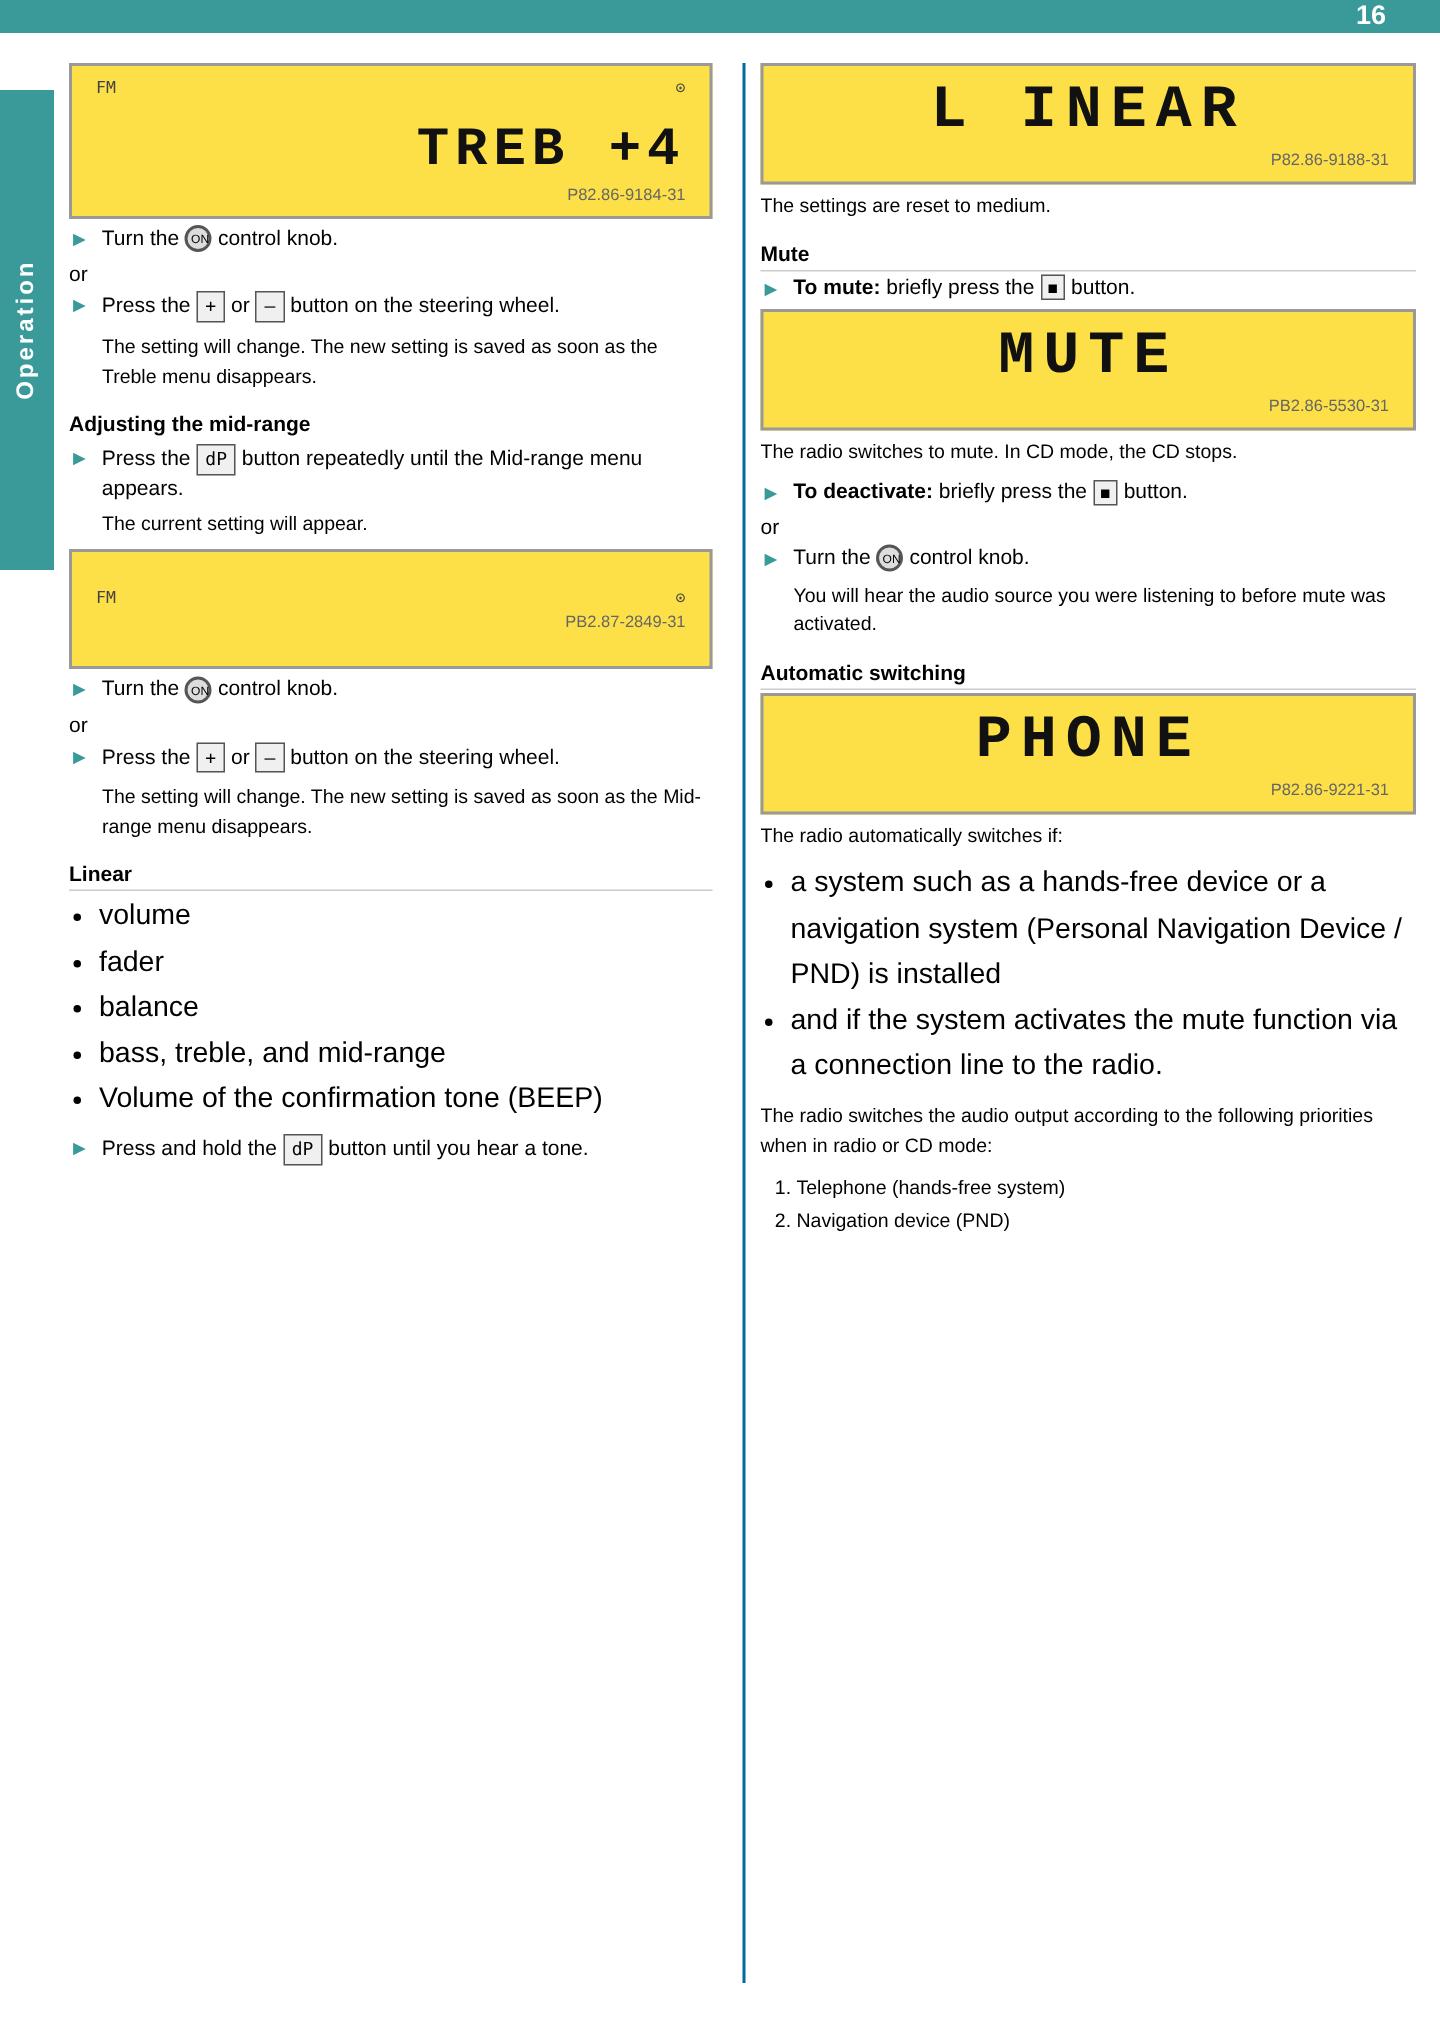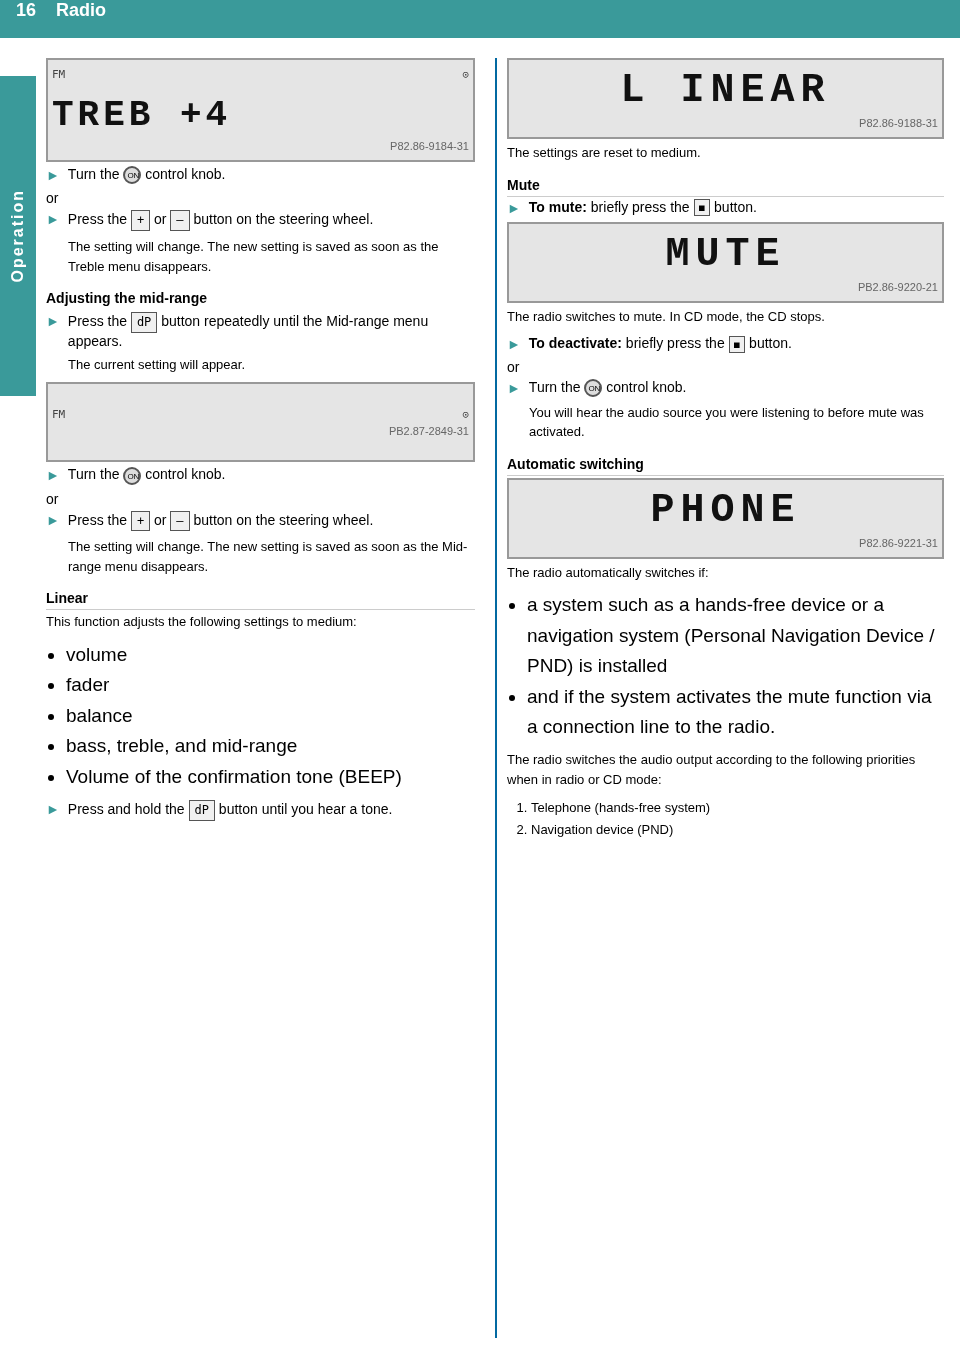--- a/index.html
+++ b/index.html
@@ -8,24 +8,25 @@
       min-height: 1360px;
       font-family: Arial, sans-serif;
       font-size: 14px;
       background: #fff;
       color: #000;
     }
 
     
     .header-bar {
       background: #3a9a9a;
-      height: 38px;
-      display: flex;
-      align-items: flex-start;
+      height: 22px;
+      display: flex;
+      align-items: flex-end;
       padding: 0 16px;
+      flex-direction: column;
     }
     .header-page-num {
       color: #fff;
       font-size: 18px;
       font-weight: bold;
       margin-right: 20px;
     }
     .header-title {
       color: #fff;
       font-size: 18px;
@@ -75,34 +76,34 @@
     }
     .right-col {
       width: 50%;
       padding-left: 10px;
       border-left: 2px solid #0369a1;
     }
 
     
     .display-screen {
       border: 2px solid #999;
-      background: #e5e5e5;
-      padding: 8px 4px;
+      background: #fde047;
+      padding: 8px 16px;
       margin-bottom: 4px;
       min-height: 80px;
       position: relative;
       display: flex;
       flex-direction: column;
       justify-content: center;
     }
     .screen-main-text {
       font-family: 'Courier New', monospace;
       font-size: 36px;
       font-weight: bold;
-      text-align: left;
+      text-align: right;
       letter-spacing: 4px;
       color: #111;
       margin-top: 14px;
     }
     .screen-main-text-lg {
       font-family: 'Courier New', monospace;
       font-size: 40px;
       font-weight: bold;
       text-align: center;
       letter-spacing: 6px;
@@ -298,23 +299,20 @@
         <span class="arrow-sym">►</span>
         <span>Press the <span class="btn-icon">+</span> or <span class="btn-icon">—</span> button on the steering wheel.</span>
       </div>
 
       <div class="indent-text">
         The setting will change. The new setting is saved as soon as the Mid-range menu disappears.
       </div>
 
       <div class="section-heading-underline">Linear</div>
 
-      <div class="indent-text" style="margin-left:0;">
-        This function adjusts the following settings to medium:
-      </div>
 
       <ul class="bullet-list">
         <li>volume</li>
         <li>fader</li>
         <li>balance</li>
         <li>bass, treble, and mid-range</li>
         <li>Volume of the confirmation tone (BEEP)</li>
       </ul>
 
       <div class="bullet-arrow instruction-block">
@@ -335,21 +333,21 @@
 
       <div class="section-heading-underline">Mute</div>
 
       <div class="bullet-arrow instruction-block">
         <span class="arrow-sym">►</span>
         <span><span class="bold-text">To mute:</span> briefly press the <span class="mute-icon">◼</span> button.</span>
       </div>
 
       <div class="display-screen">
         <div class="screen-main-text-lg">MUTE</div>
-        <div class="screen-fig-num">PB2.86-9220-21</div>
+        <div class="screen-fig-num">PB2.86-5530-31</div>
       </div>
 
       <div class="indent-text" style="margin-left:0;">The radio switches to mute. In CD mode, the CD stops.</div>
 
       <div class="bullet-arrow instruction-block">
         <span class="arrow-sym">►</span>
         <span><span class="bold-text">To deactivate:</span> briefly press the <span class="mute-icon">◼</span> button.</span>
       </div>
 
       <div class="or-text">or</div>

